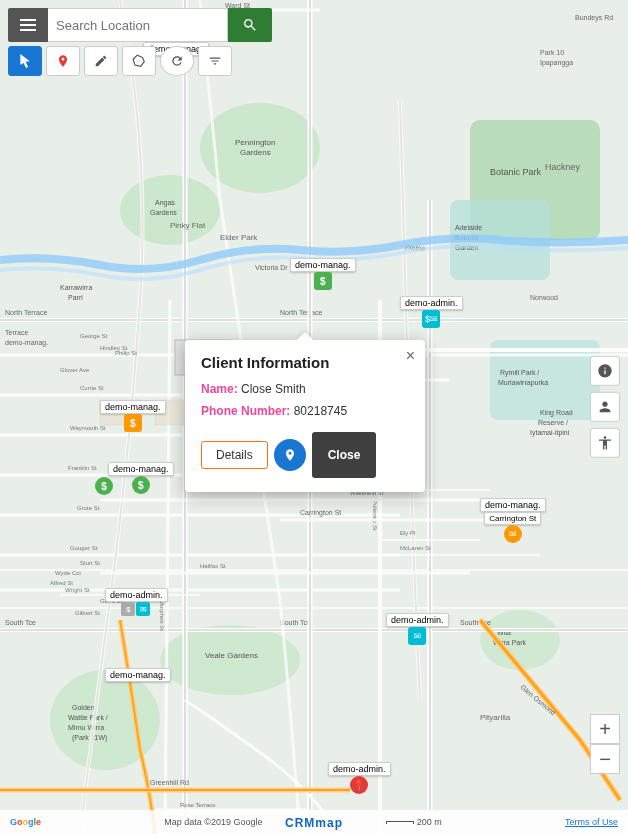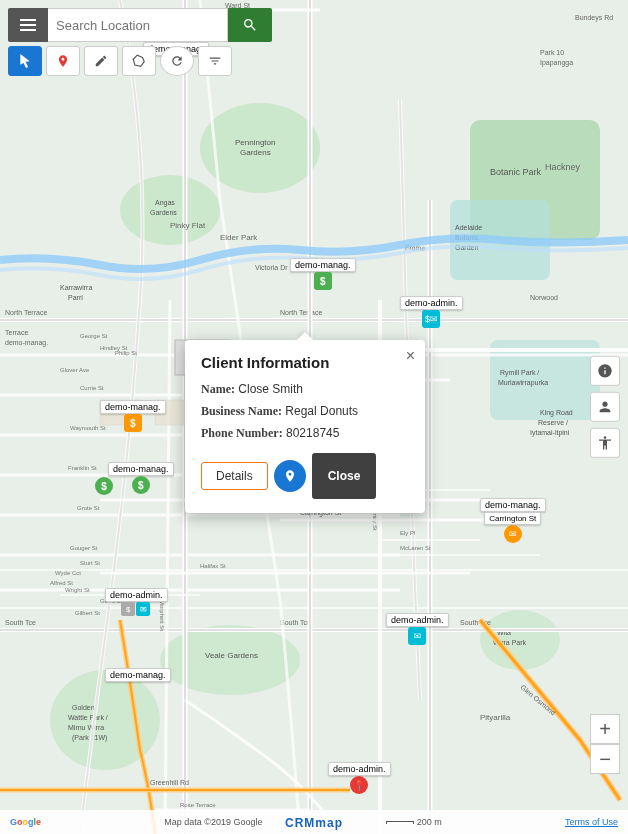--- a/index.html
+++ b/index.html
@@ -143,21 +143,21 @@
       margin-bottom: 10px;
       color: #222;
     }
 
     .popup-row {
       font-size: 12px;
       color: #333;
       margin-bottom: 5px;
       line-height: 1.4;
     }
-    .popup-row strong { color: #404040; font-family: Liberation Serif, serif; }
+    .popup-row strong { color: #ec4899; }
 
     #popup-actions {
       display: flex;
       gap: 6px;
       margin-top: 12px;
       align-items: center;
     }
 
     #details-btn {
       padding: 6px 14px;
@@ -581,24 +581,20 @@
 
     <button id="popup-close">×</button>
 
     <div id="popup-title">Client Information</div>
 
     <div class="popup-row">
       <strong>Name:</strong>
       <span>Close Smith</span>
     </div>
     <div class="popup-row">
-      <strong>Business Name:</strong>
-      <span>Regal Donuts</span>
-    </div>
-    <div class="popup-row">
       <strong>Phone Number:</strong>
       <span>80218745</span>
     </div>
 
     <div id="popup-actions">
       <button id="details-btn">Details</button>
       <button id="nav-btn">
         <svg width="14" height="14" viewBox="0 0 24 24" fill="white">
           <path d="M12 2C8.13 2 5 5.13 5 9c0 5.25 7 13 7 13s7-7.75 7-13c0-3.87-3.13-7-7-7zm0 9.5c-1.38 0-2.5-1.12-2.5-2.5s1.12-2.5 2.5-2.5 2.5 1.12 2.5 2.5-1.12 2.5-2.5 2.5z"></path>
         </svg>

